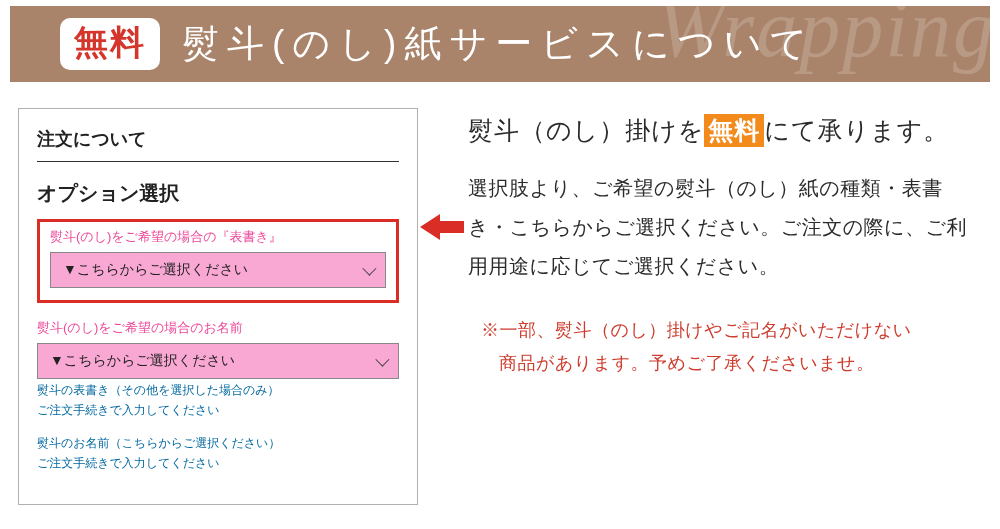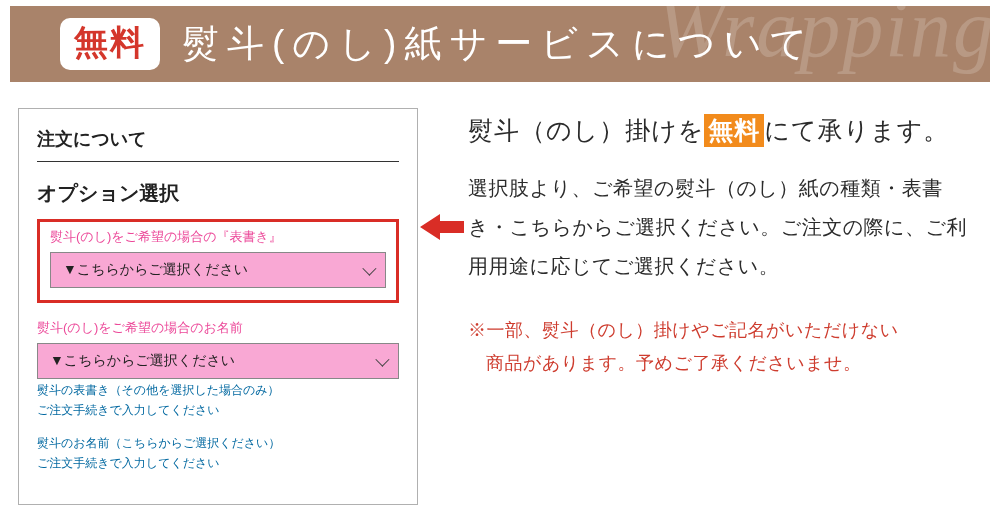--- a/index.html
+++ b/index.html
@@ -141,20 +141,21 @@
     color: #2b2b2b;
     line-height: 1.95;
     letter-spacing: 0.5px;
     margin-bottom: 28px;
   }
   .rc-note {
     font-size: 18px;
     color: #ce3c2e;
     line-height: 1.85;
     letter-spacing: 0.5px;
+    margin-left: 13px;
   }
   .rc-note .indent { padding-left: 1em; display: inline-block; }
 </style>
 </head>
 <body>
 
 <div class="banner">
   <span class="banner-script">Wrapping</span>
   <span class="banner-badge">無料</span>
   <span class="banner-title">熨斗(のし)紙サービスについて</span>

